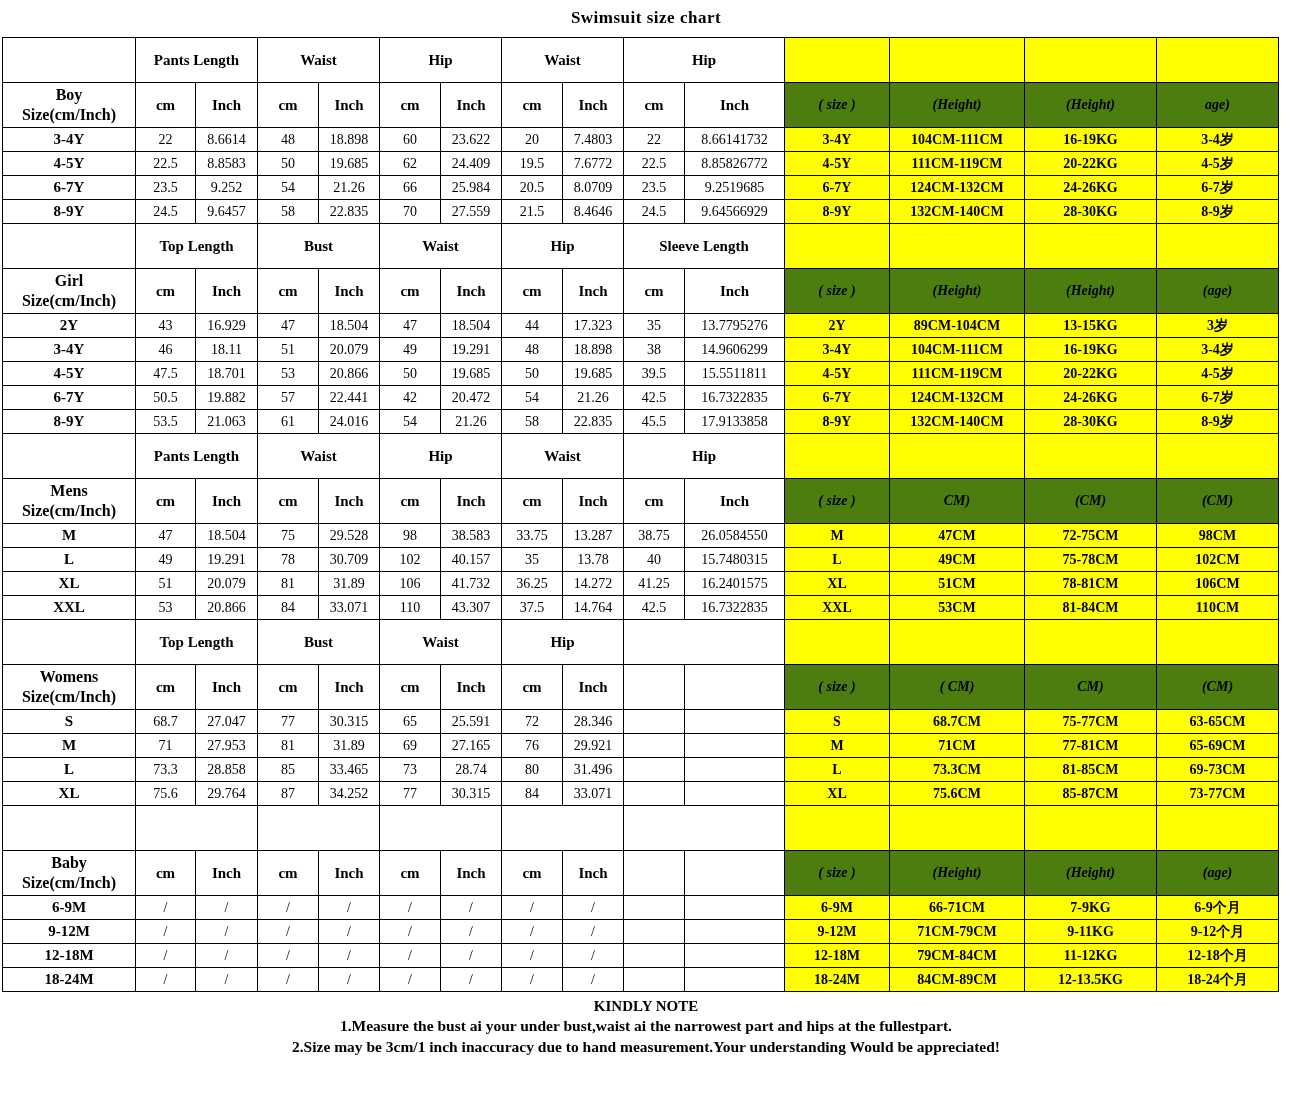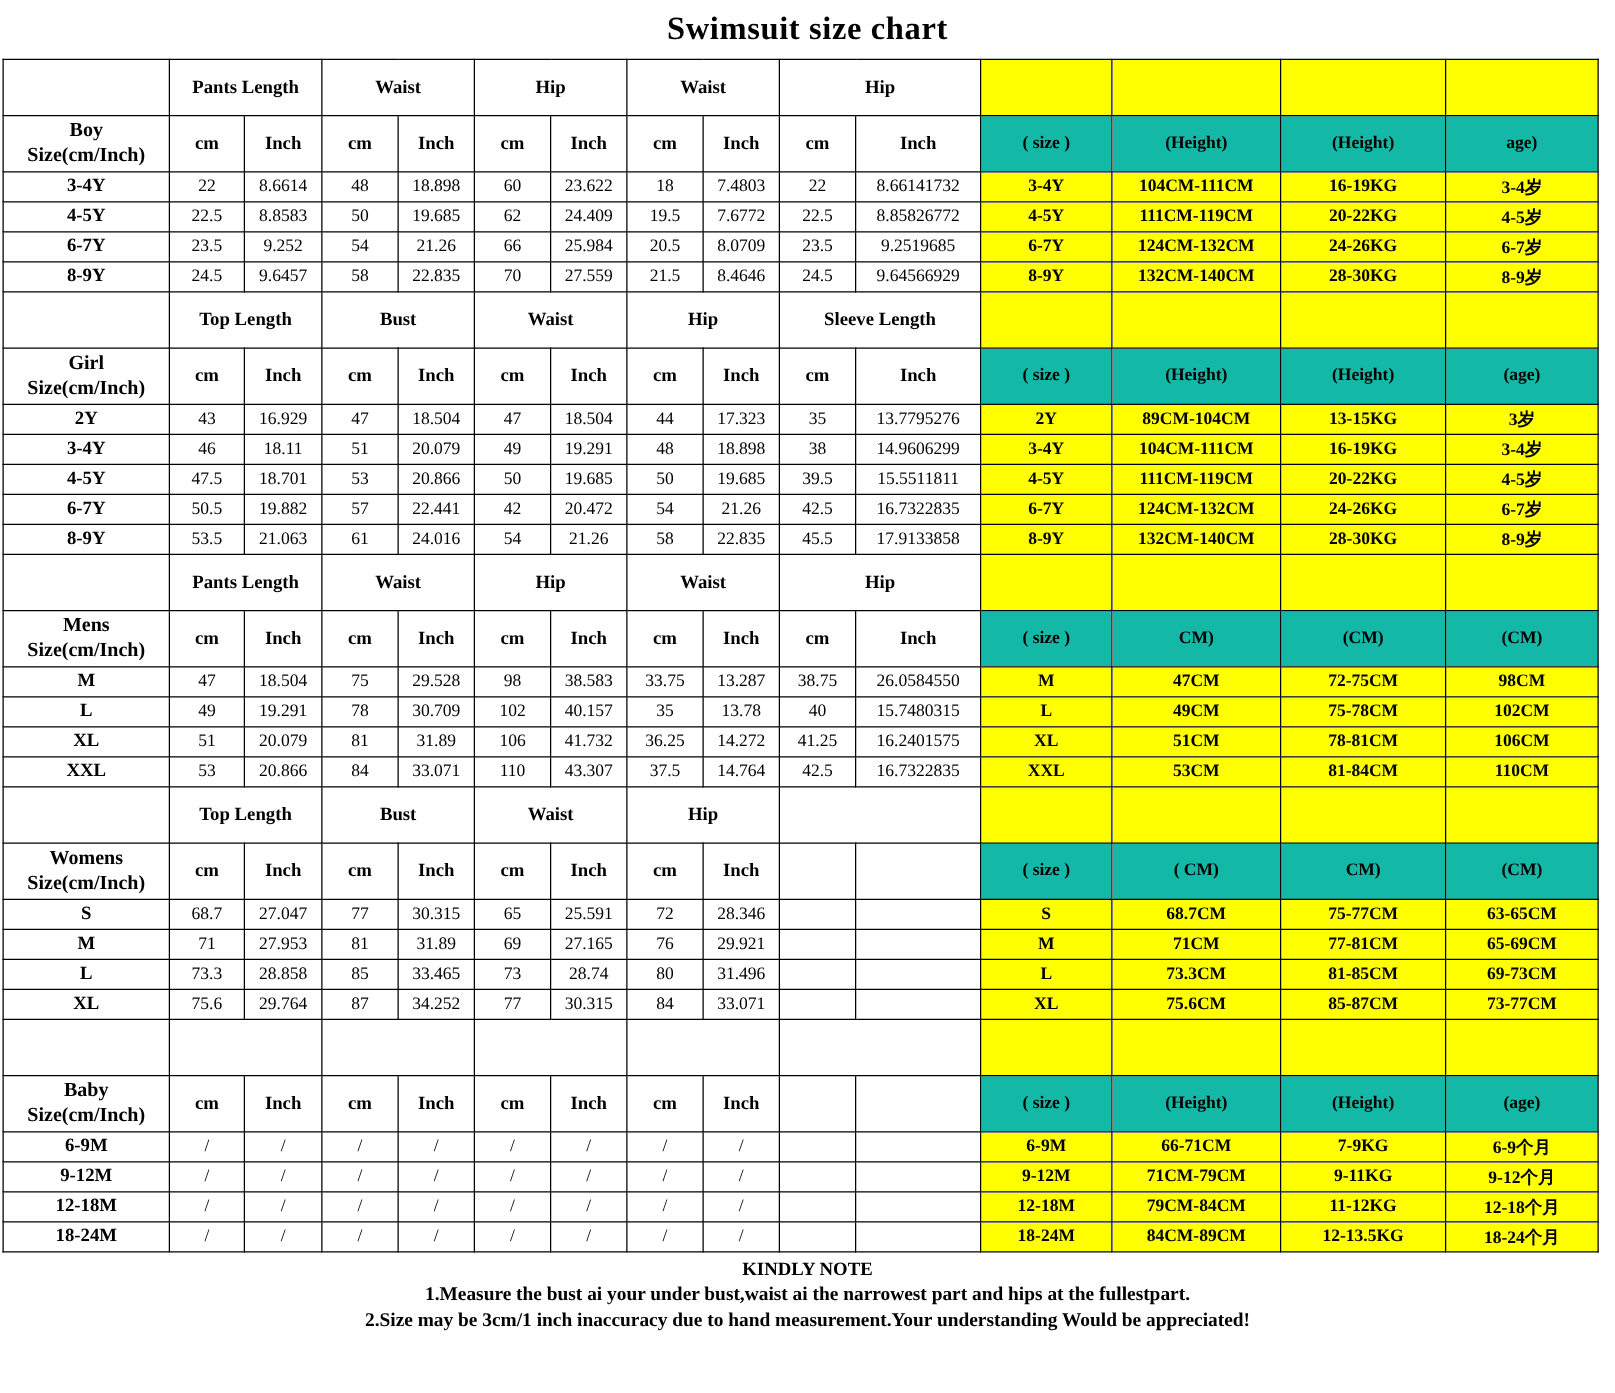--- a/index.html
+++ b/index.html
@@ -5,21 +5,21 @@
   html,body{margin:0;padding:0;}
   body{
     width:1292px;height:1114px;
     background:#ffffff;
     font-family:"Liberation Serif", serif;
     color:#000;
     overflow:hidden;
   }
   #chart-title{
     text-align:center;
-    font-size:26px;
+    font-size:17px;
     font-weight:bold;
     letter-spacing:.5px;
     padding:8px 0 9px 0;
     font-family:"Liberation Serif", serif;
   }
   table{
     border-collapse:collapse;
     table-layout:fixed;
     width:1030px;
     margin:0 2px;
@@ -31,21 +31,21 @@
     vertical-align:middle;
     height:23px;
     padding:0 2px;
     white-space:nowrap;
     overflow:hidden;
   }
   .hdr{font-weight:bold;font-size:15px;}
   .sechdr{font-weight:bold;font-size:16px;line-height:1.25;}
   .unit{font-weight:bold;font-size:15px;}
   .y{background:#ffff00;font-weight:bold;color:#000;}
-  .yh{background:#14b8a6;font-weight:bold;}
+  .yh{background:#4d7c0f;font-weight:bold;font-style:italic;}
   .blank{background:#ffff00;border:1px solid #000;}
   .white{background:#ffffff;}
   .tall{height:44px;}
   .note-wrap{
     text-align:center;
     padding-top:4px;
     font-size:15px;
     line-height:1.35;
   }
   .note-title{font-weight:bold;font-size:15px;}
@@ -108,21 +108,21 @@
         <td class="yh tall">age)</td>
       </tr>
       <tr>
         <td class="hdr">3-4Y</td>
         <td>22</td>
         <td>8.6614</td>
         <td>48</td>
         <td>18.898</td>
         <td>60</td>
         <td>23.622</td>
-        <td>18</td>
+        <td>20</td>
         <td>7.4803</td>
         <td>22</td>
         <td>8.66141732</td>
         <td class="y">3-4Y</td>
         <td class="y">104CM-111CM</td>
         <td class="y">16-19KG</td>
         <td class="y">3-4岁</td>
       </tr>
       <tr>
         <td class="hdr">4-5Y</td>

